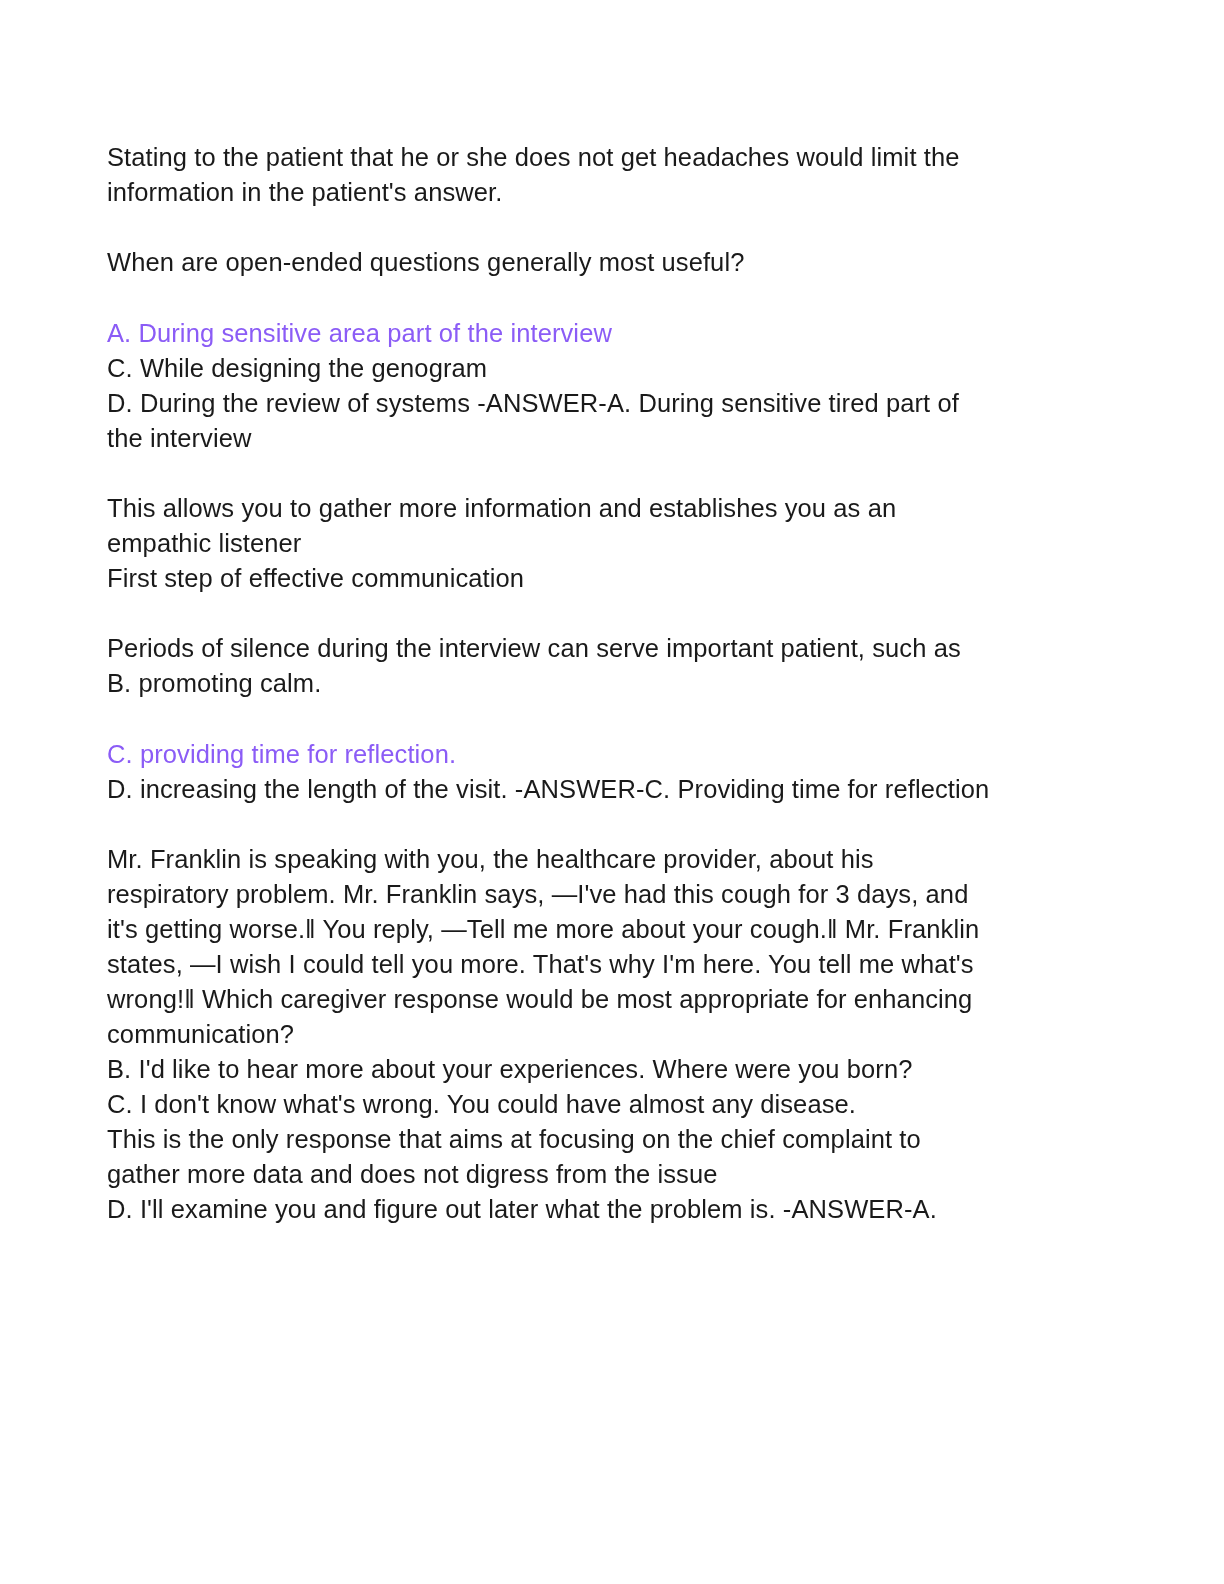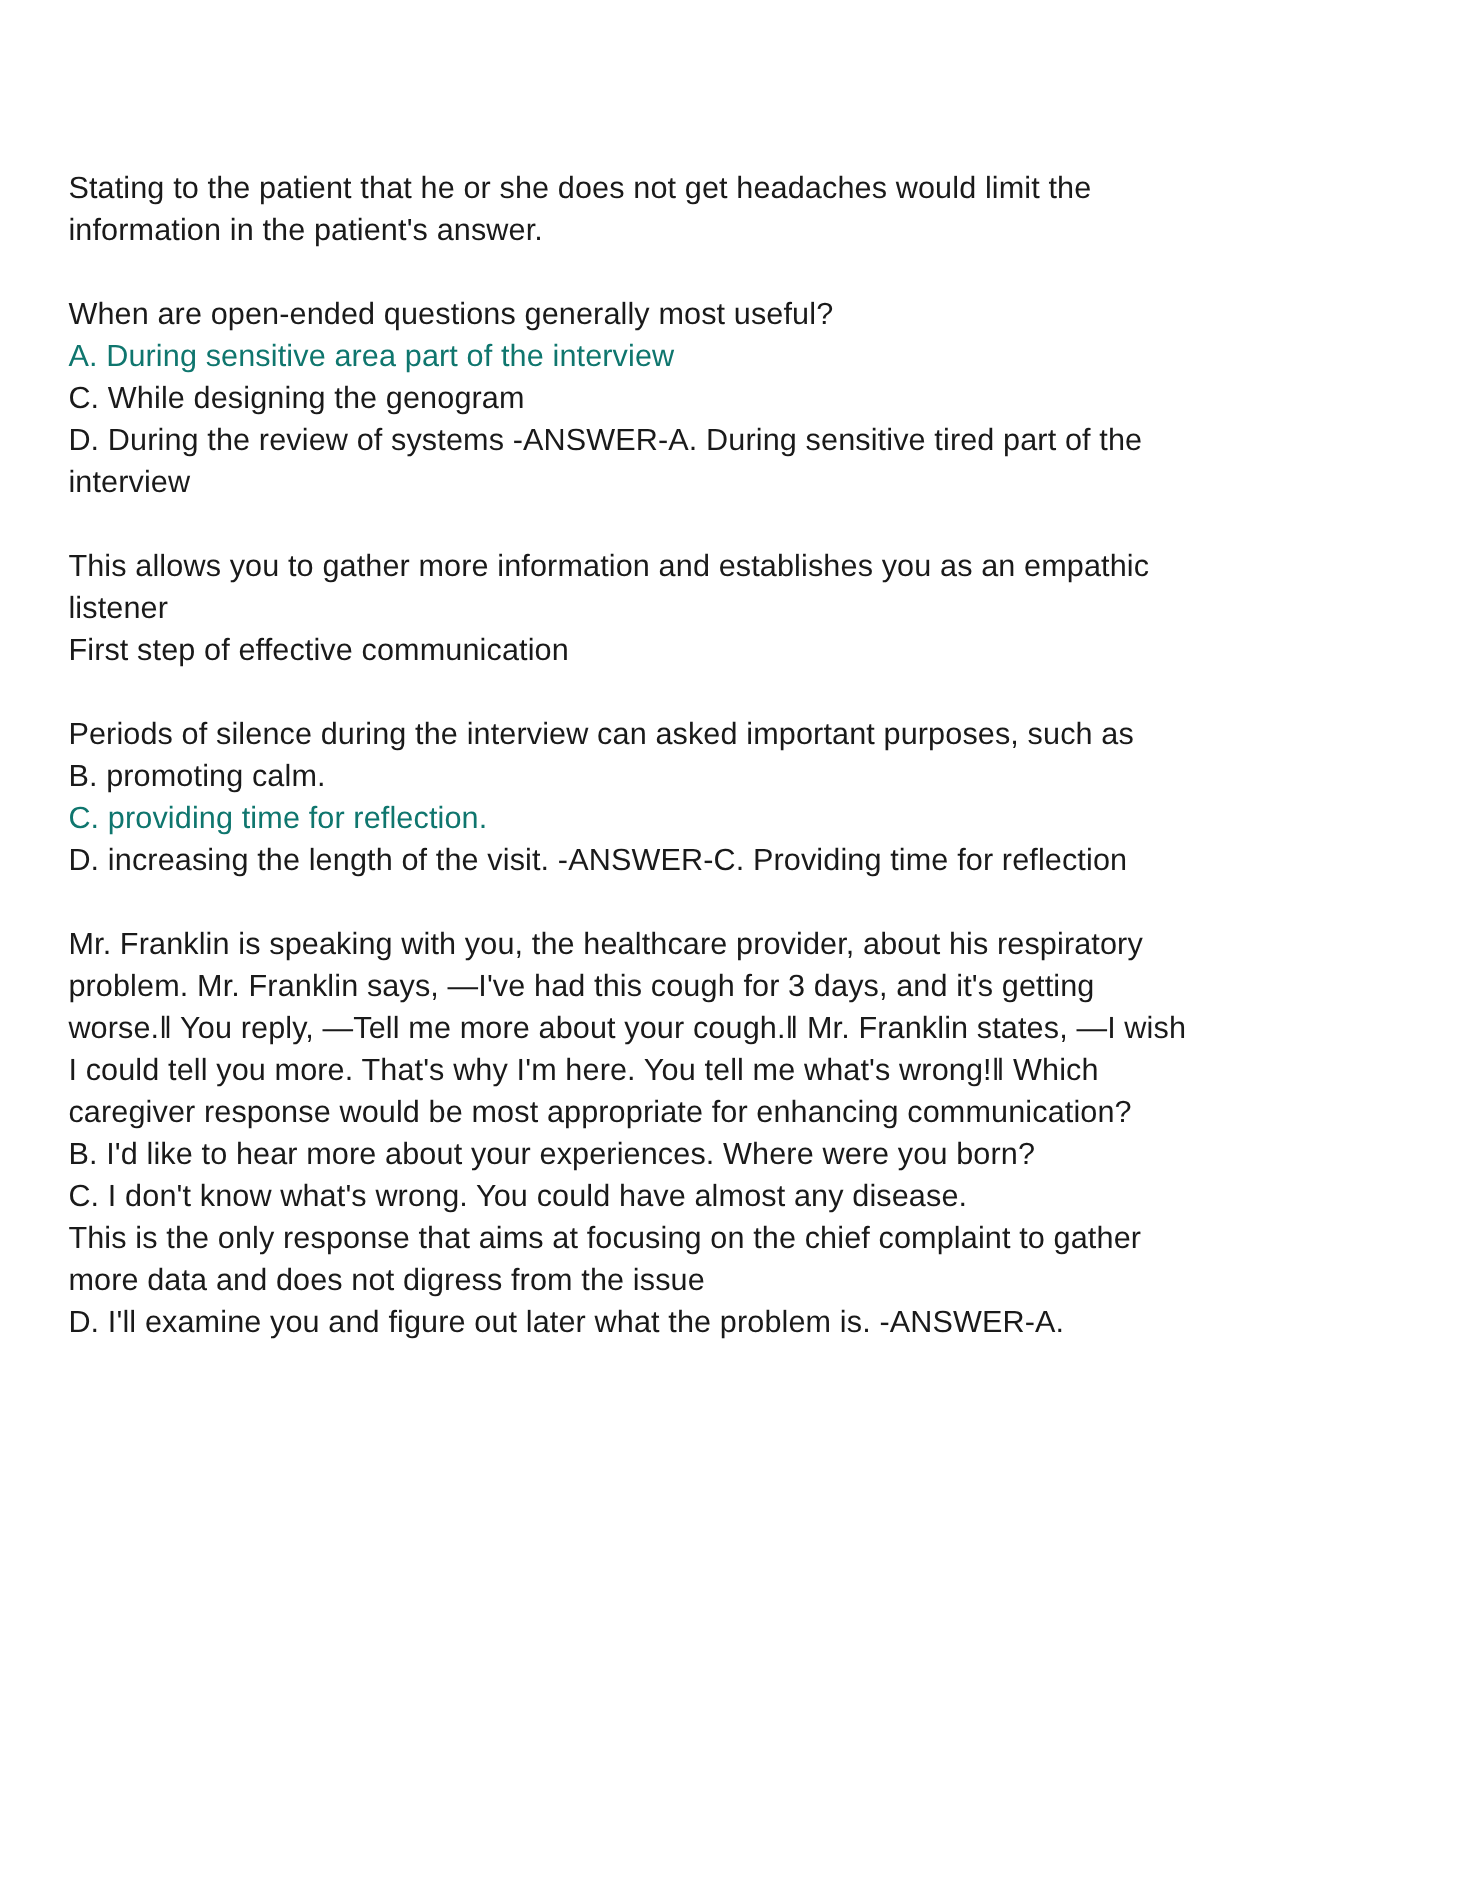--- a/index.html
+++ b/index.html
@@ -10,40 +10,41 @@
   body {
     width: 1224px;
     height: 1584px;
     font-family: "Liberation Sans", sans-serif;
     color: #1a1a1a;
   }
   .page {
     width: 1144px;
     height: 1584px;
     box-sizing: border-box;
-    padding: 140px 150px 40px 57px;
+    padding: 140px 150px 40px 107px;
     position: relative;
   }
   .doc-body {
     font-size: 25.5px;
     line-height: 35px;
     letter-spacing: 0.1px;
   }
   .para {
     margin: 0;
   }
   .line {
     margin: 0;
     white-space: normal;
   }
   .blank {
     height: 35px;
   }
   .answer {
-    color: #0f766e;
+    color: #8b5cf6;
+    margin-top: 36px;
   }
   .blk {
     color: #1a1a1a;
   }
 </style>
 </head>
 <body>
 
 <div class="page">
   <div class="doc-body">
@@ -64,21 +65,21 @@
     <div class="blank"></div>
 
     <div class="para">
       <p class="line blk">This allows you to gather more information and establishes you as an empathic listener</p>
       <p class="line blk">First step of effective communication</p>
     </div>
 
     <div class="blank"></div>
 
     <div class="para">
-      <p class="line blk">Periods of silence during the interview can asked important purposes, such as</p>
+      <p class="line blk">Periods of silence during the interview can serve important patient, such as</p>
       <p class="line blk">B. promoting calm.</p>
       <p class="line answer">C. providing time for reflection.</p>
       <p class="line blk">D. increasing the length of the visit. -ANSWER-C. Providing time for reflection</p>
     </div>
 
     <div class="blank"></div>
 
     <div class="para">
       <p class="line blk">Mr. Franklin is speaking with you, the healthcare provider, about his respiratory problem. Mr. Franklin says, —I've had this cough for 3 days, and it's getting worse.‖ You reply, —Tell me more about your cough.‖ Mr. Franklin states, —I wish I could tell you more. That's why I'm here. You tell me what's wrong!‖ Which caregiver response would be most appropriate for enhancing communication?</p>
       <p class="line blk">B. I'd like to hear more about your experiences. Where were you born?</p>

